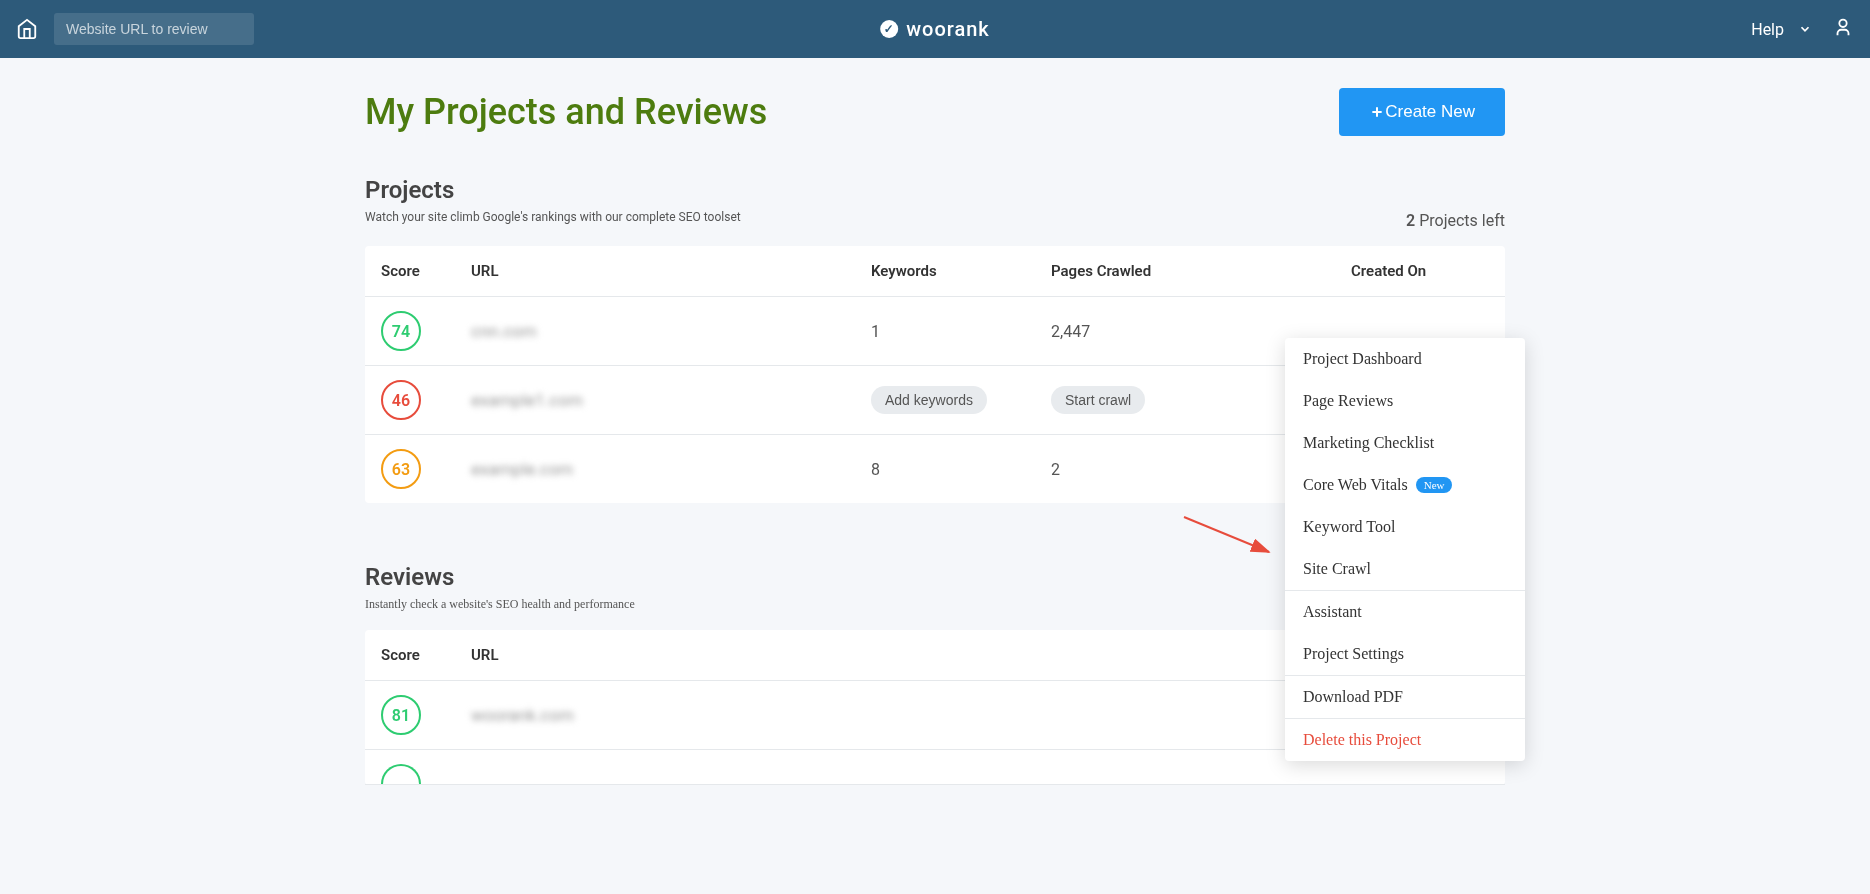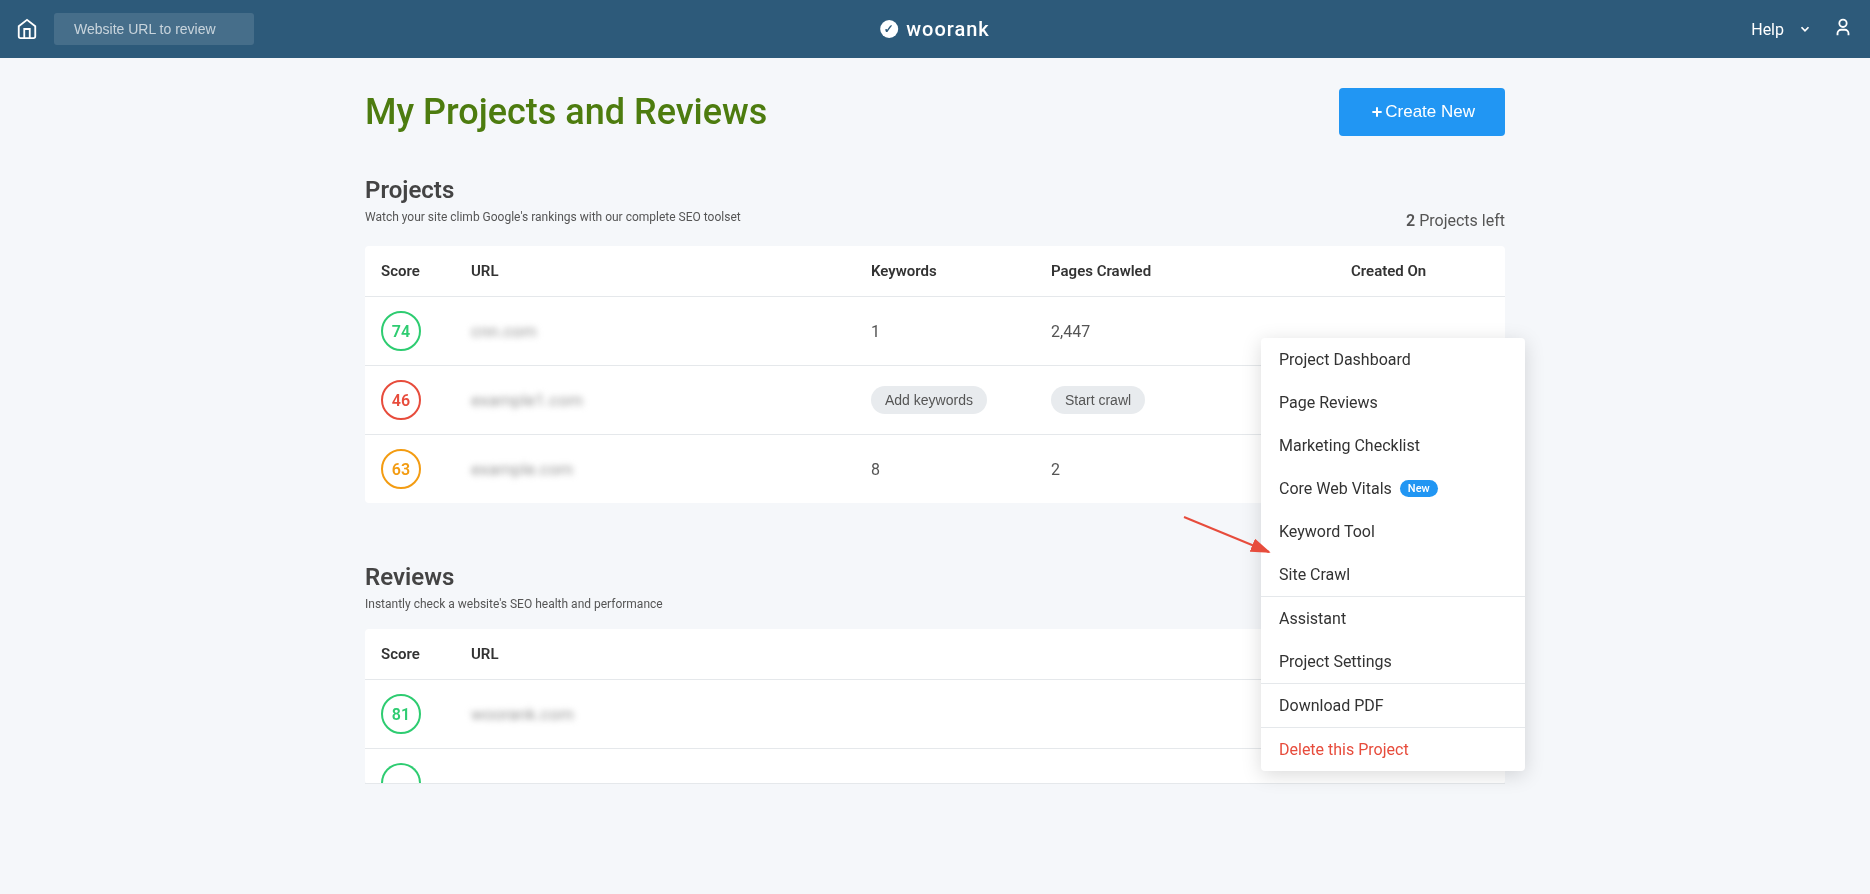--- a/index.html
+++ b/index.html
@@ -24,21 +24,21 @@
       color: #fff;
       margin-right: 16px;
       display: flex;
       align-items: center;
       cursor: pointer;
     }
     .url-input {
       background: rgba(255,255,255,0.12);
       border: none;
       color: #fff;
-      padding: 8px 20px;
+      padding: 8px 12px;
       width: 200px;
       border-radius: 3px;
       font-size: 14px;
     }
     .url-input::placeholder {
       color: rgba(255,255,255,0.7);
     }
     .logo {
       position: absolute;
       left: 50%;
@@ -216,22 +216,23 @@
       align-items: center;
       border-bottom: 1px solid #e5e8eb;
     }
     .dropdown-menu {
       position: absolute;
       right: 0;
       top: 280px;
       background: #fff;
       box-shadow: 0 4px 20px rgba(0,0,0,0.15);
       border-radius: 4px;
-      width: 264px;
+      width: 240px;
       z-index: 100;
+      font-family: Liberation Serif, serif;
     }
     .menu-item {
       padding: 12px 18px;
       font-size: 16px;
       color: #333;
       cursor: pointer;
       display: flex;
       align-items: center;
       gap: 8px;
     }
@@ -355,21 +356,21 @@
         </div>
       <div class="url-blurred">example.com</div>
       <div>8</div>
       <div>2</div>
       <div></div>
     </div>
   </div>
 
   <div class="reviews-section">
     <div class="section-title">Reviews</div>
-    <div class="section-subtitle" style="margin-bottom:18px;">Instantly check a website's SEO health and performance</div>
+    <div class="section-subtitle" style="margin-bottom:18px;font-family:Liberation Serif, serif;">Instantly check a website's SEO health and performance</div>
 
     <div class="table">
       <div class="reviews-table-header">
         <div>Score</div>
         <div>URL</div>
       </div>
       <div class="reviews-table-row">
         <div>
             <div class="score-badge score-green">81</div>
           </div>

